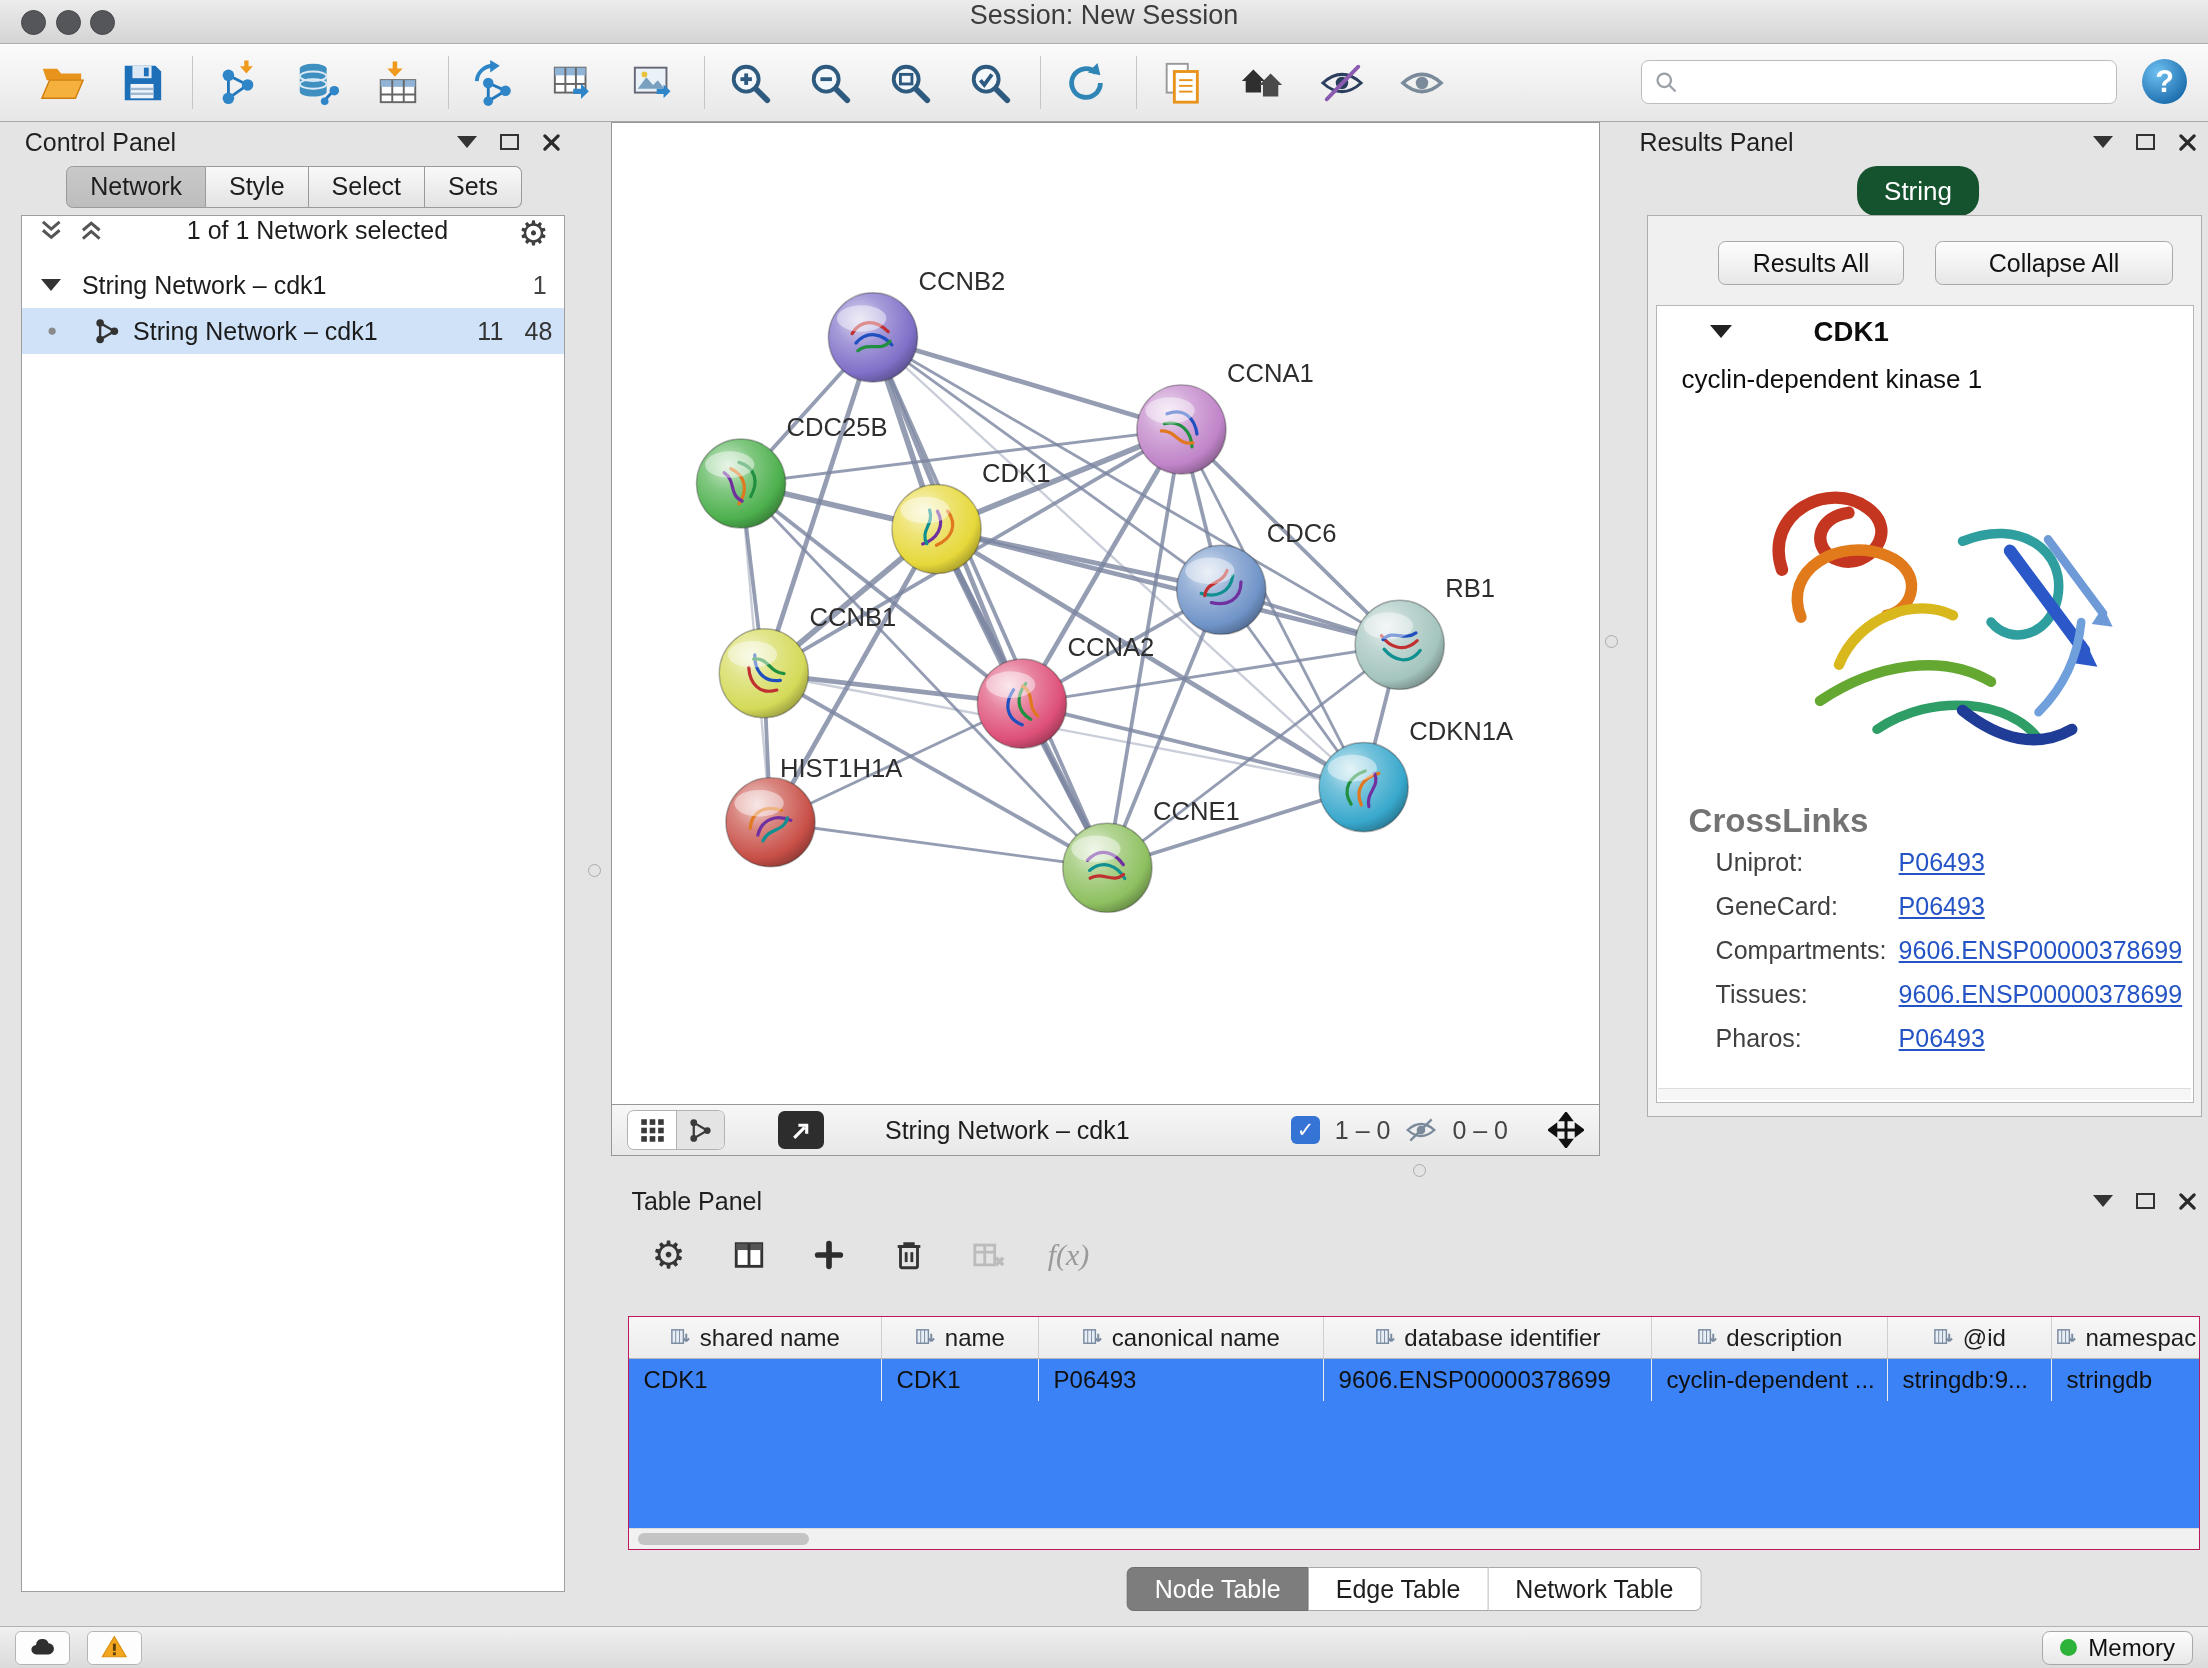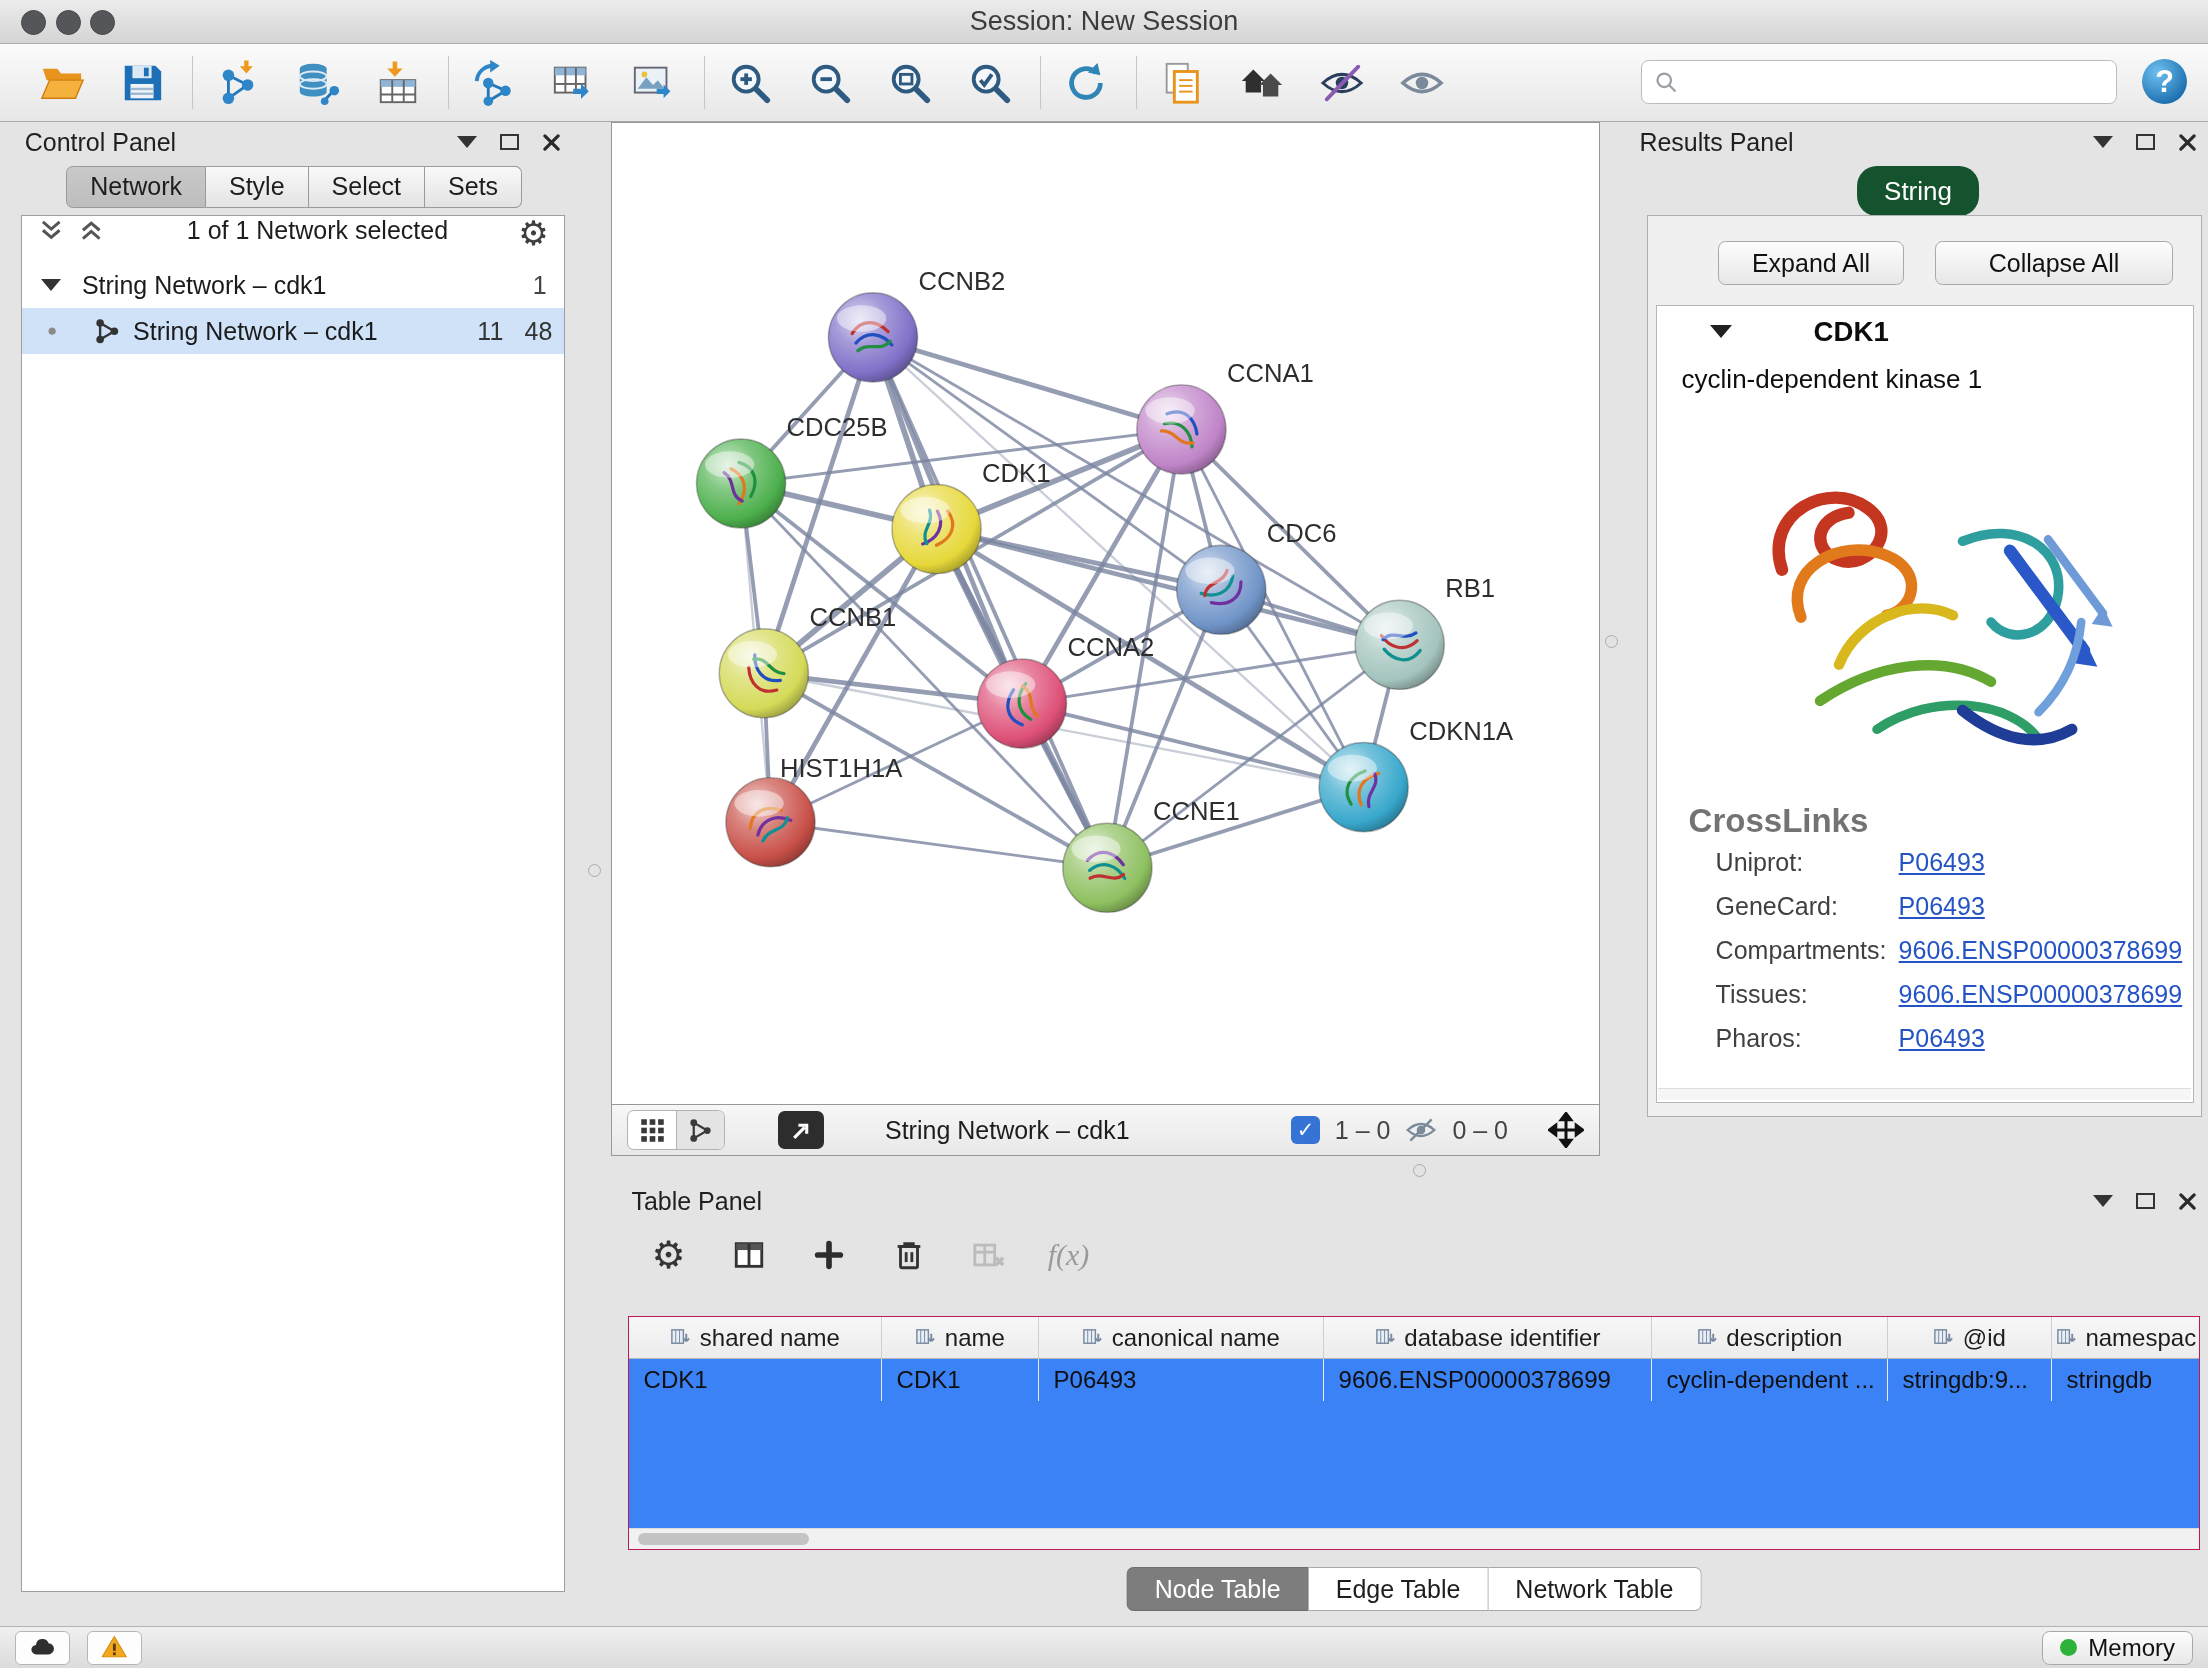--- a/index.html
+++ b/index.html
@@ -1,19 +1,19 @@
 <!DOCTYPE html>
 <html style="font-size:15px"><head>
 <meta charset="utf-8">
 <style>
 *{margin:0;padding:0;box-sizing:border-box}
 html,body{width:2208px;height:1668px;overflow:hidden;font-family:"Liberation Sans",sans-serif;background:#e4e4e4;position:relative;color:#222}
 svg{display:block}
 
-.titlebar{position:absolute;left:0;top:0;right:0;height:44px;background:linear-gradient(#ececec,#d4d4d4);border-bottom:1px solid #adadad;display:flex;align-items:center;justify-content:center}
+.titlebar{position:absolute;left:0;top:0;right:0;height:44px;background:linear-gradient(#ececec,#d4d4d4);border-bottom:1px solid #adadad;display:flex;align-items:flex-start;justify-content:center}
 .titlebar .title{font-size:27px;color:#3c3c3c}
 .traffic{position:absolute;left:21px;top:9.5px;display:flex;gap:9.5px}
 .traffic span{width:25px;height:25px;border-radius:50%;background:#55565a;border:1px solid #46474b}
 
 .toolbar{position:absolute;left:0;top:44px;right:0;height:78px;background:linear-gradient(#fbfbfb,#e7e7e7);border-bottom:1px solid #a8a8a8;display:flex;align-items:center;padding-left:32px}
 .tool-btn{width:59px;height:59px;display:flex;align-items:center;justify-content:center;margin-right:21px;border-radius:7.6px}
 .tool-btn svg{width:46px;height:46px}
 .tb-sep{width:1px;height:53px;background:#c6c6c6;margin:0 15px 0 0}
 .search-box{position:absolute;right:91px;top:16px;width:476px;height:44px;background:#fff;border:1px solid #bcbcbc;border-radius:7.6px;display:flex;align-items:center;padding:0 11.4px}
 .search-box svg{width:27px;height:27px}
@@ -638,21 +638,21 @@
       <span class="wi-float"></span>
       <span class="wi-close">
           <svg viewBox="0 0 20 20">
             <path d="M3 3l14 14M17 3L3 17" stroke="#2a2a2a" stroke-width="3.4" stroke-linecap="round"></path>
           </svg>
         </span>
     </div>
   </div>
   <div class="string-badge">String</div>
   <div class="results-box">
-    <div class="rp-btn expand">Expand All</div>
+    <div class="rp-btn expand">Results All</div>
     <div class="rp-btn collapse">Collapse All</div>
     <div class="rp-section">
       <div class="rp-sec-header">
         <span class="tri"></span>
         <span class="rp-gene">CDK1</span>
       </div>
       <div class="rp-desc">cyclin-dependent kinase 1</div>
       <svg class="protein" viewBox="0 0 420 350">
         <path d="M60 150 C40 90 110 55 150 85 C185 110 150 150 120 140 C90 130 95 95 130 90" fill="none" stroke="#c53620" stroke-width="13" stroke-linecap="round"></path>
         <path d="M80 200 C60 150 120 115 170 135 C210 151 200 192 170 198" fill="none" stroke="#e07a1a" stroke-width="12" stroke-linecap="round"></path>

